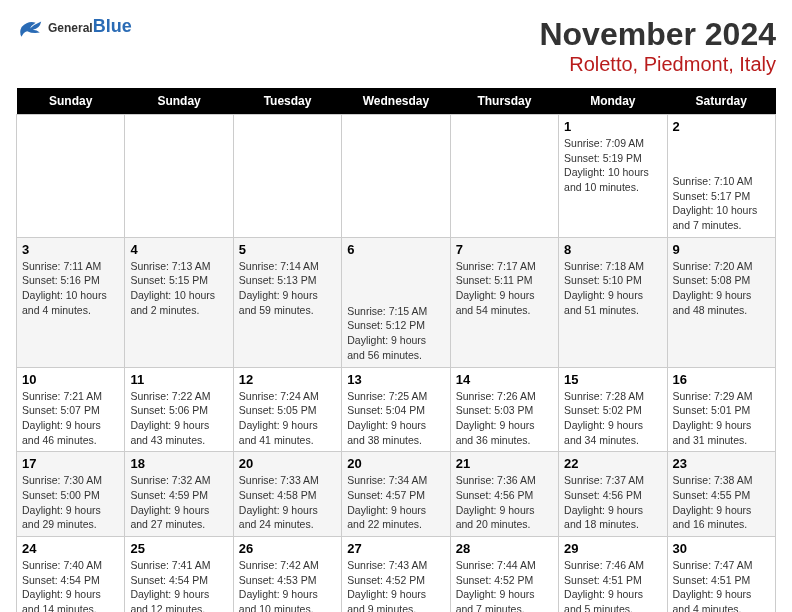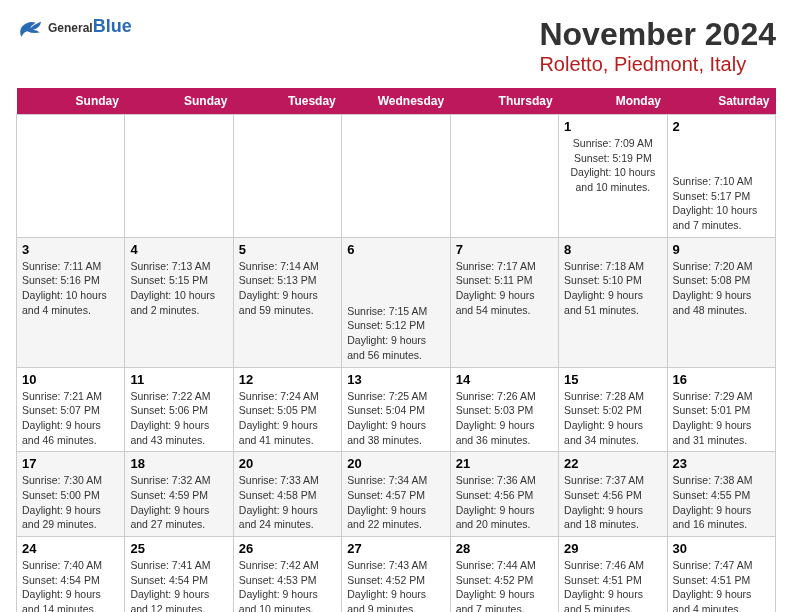--- a/index.html
+++ b/index.html
@@ -29,40 +29,41 @@
     .logo-text-blue {
       font-size: 18px;
       font-weight: bold;
       color: #2a6bb5;
     }
     .logo-bird {
       width: 28px;
       height: 20px;
     }
     .title-section {
+      text-align: right;
       margin-left: 37px;
     }
     .month-title {
       font-size: 32px;
       font-weight: bold;
       color: #333;
     }
     .subtitle {
       font-size: 20px;
       color: #b91c1c;
     }
     table {
       width: 100%;
       border-collapse: collapse;
       font-size: 11px;
     }
     th {
-      background-color: #be185d;
+      background-color: #000000;
       color: #fff;
-      text-align: right;
+      text-align: center;
       padding: 6px 6px;
       font-size: 12px;
       font-weight: bold;
     }
     td {
       border: 1px solid #ccc;
       vertical-align: top;
       padding: 4px 5px;
       height: 80px;
       width: calc(100% / 7);
@@ -119,21 +120,21 @@
   </thead>
   <tbody id="calendar-body">
       <tr>
         <td class="empty-cell"></td>
         <td class="empty-cell"></td>
         <td class="empty-cell"></td>
         <td class="empty-cell"></td>
         <td class="empty-cell"></td>
         <td>
           <div class="day-num">1</div>
-          <div class="day-info" style="white-space: pre-line; text-align: center;">Sunrise: 7:09 AM
+          <div class="day-info" style="white-space: pre-line;">Sunrise: 7:09 AM
 Sunset: 5:19 PM
 Daylight: 10 hours and 10 minutes.</div>
         </td>
         <td>
           <div class="day-num">2</div>
           <div class="day-info" style="white-space: pre-line; margin-top: 40px;">Sunrise: 7:10 AM
 Sunset: 5:17 PM
 Daylight: 10 hours and 7 minutes.</div>
         </td>
       </tr>

